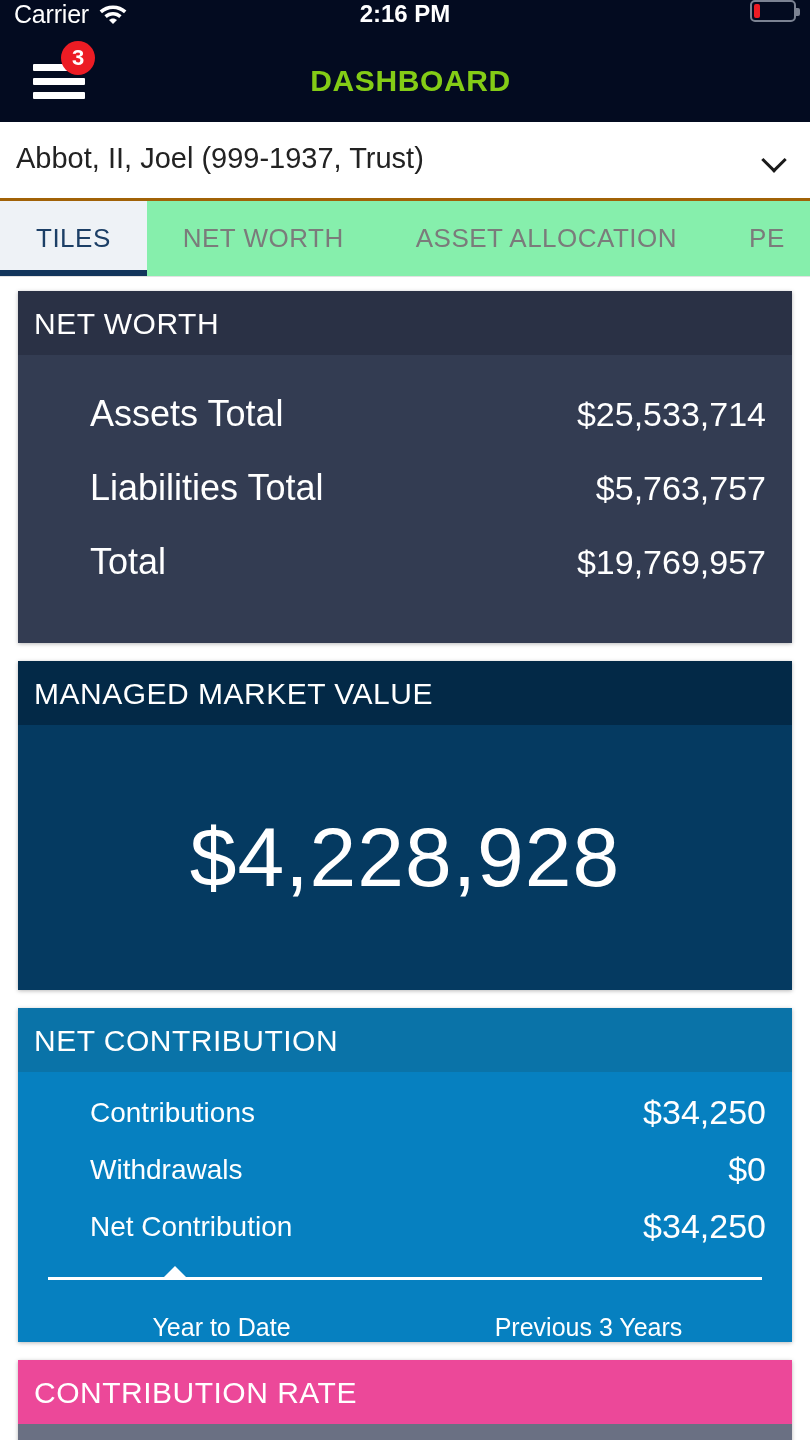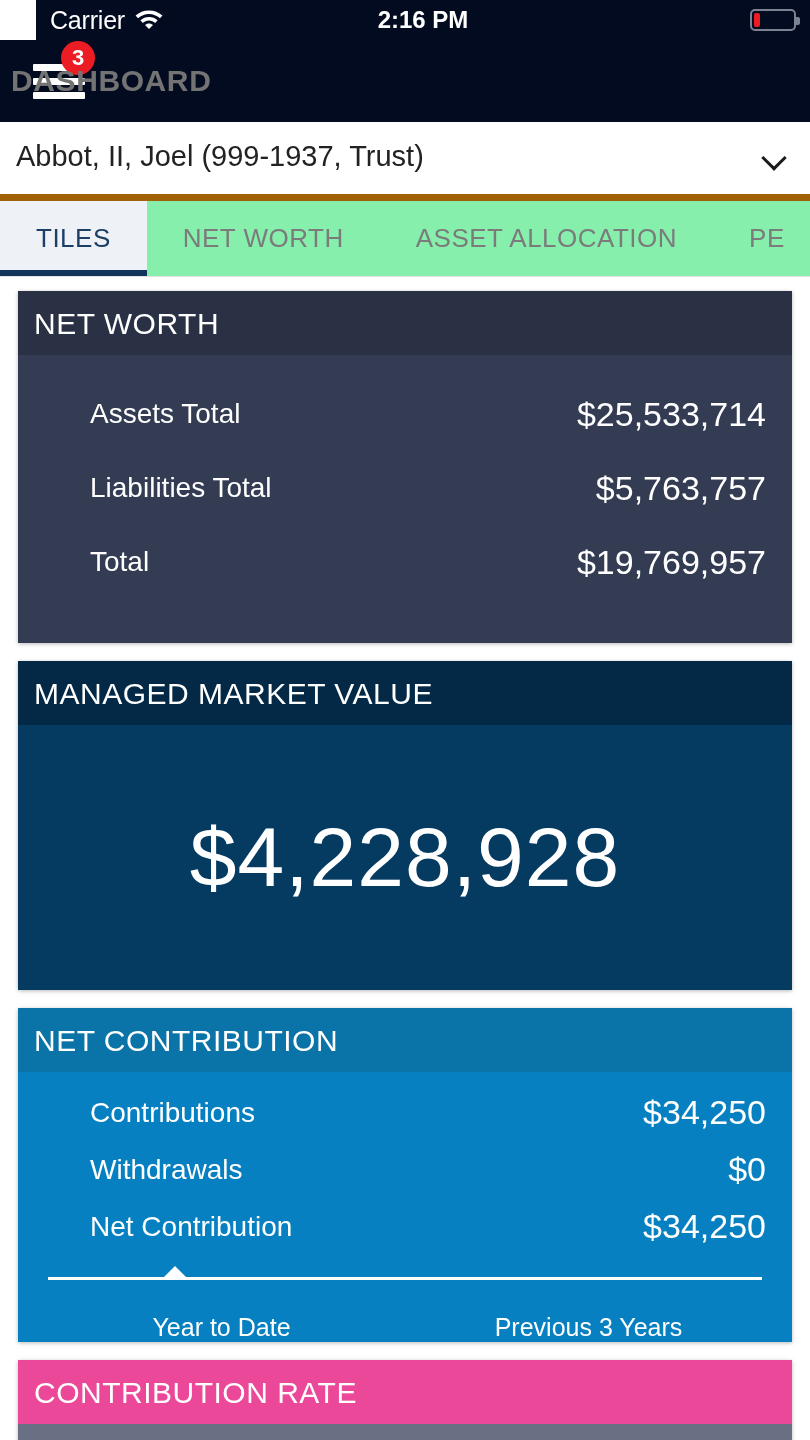--- a/index.html
+++ b/index.html
@@ -12,24 +12,23 @@
     font-family: "Liberation Sans", "DejaVu Sans", sans-serif;
     -webkit-font-smoothing: antialiased;
   }
 
   
   .statusbar {
     height: 40px;
     background: #030b20;
     color: #ffffff;
     display: flex;
-    align-items: center;
+    align-items: flex-start;
     padding: 0 14px;
     position: relative;
-    margin-left: 36px;
   }
   .sb-left { display: flex; align-items: center; gap: 9px; }
   .sb-carrier { font-size: 25px; letter-spacing: -0.2px; }
   .wifi-icon { display: block; }
   .sb-time {
     position: absolute;
     left: 0; right: 0;
     text-align: center;
     font-size: 24px;
     font-weight: bold;
@@ -63,21 +62,22 @@
   .navbar {
     height: 82px;
     background: #030b20;
     position: relative;
     display: flex;
     align-items: center;
   }
   .nav-title {
     position: absolute;
     left: 11px; right: 0;
-    color: #737373;
+    text-align: center;
+    color: #84cc16;
     font-size: 30px;
     font-weight: bold;
     letter-spacing: 0.6px;
   }
   .hamburger-wrap {
     position: relative;
     margin-left: 33px;
     width: 52px;
     height: 46px;
     display: flex;
@@ -107,21 +107,21 @@
     justify-content: center;
   }
 
   
   .account-row {
     height: 79px;
     background: #ffffff;
     display: flex;
     align-items: center;
     padding: 0 22px 4px 16px;
-    border-bottom: 7px solid #a16207;
+    border-bottom: 3px solid #a16207;
     cursor: pointer;
   }
   .account-name {
     font-size: 29px;
     color: #222222;
     flex: 1;
     white-space: nowrap;
     overflow: hidden;
   }
   .chevron-down {
@@ -193,21 +193,21 @@
   }
   .card-body { padding: 16px; }
 
   .kv-row {
     display: flex;
     align-items: center;
     justify-content: space-between;
     color: #ffffff;
     padding: 0 26px 0 72px;
   }
-  .kv-label { font-size: 28px; }
+  .kv-label { font-size: 36px; }
   .kv-value { font-size: 34px; }
 
   
   .card-networth .card-header { background: #2a3145; }
   .card-networth .card-body { background: #333c52; padding: 22px 0 44px 0; }
   .card-networth .kv-row { height: 74px; }
 
   
   .card-mmv .card-header { background: #032947; }
   .card-mmv .card-body {

